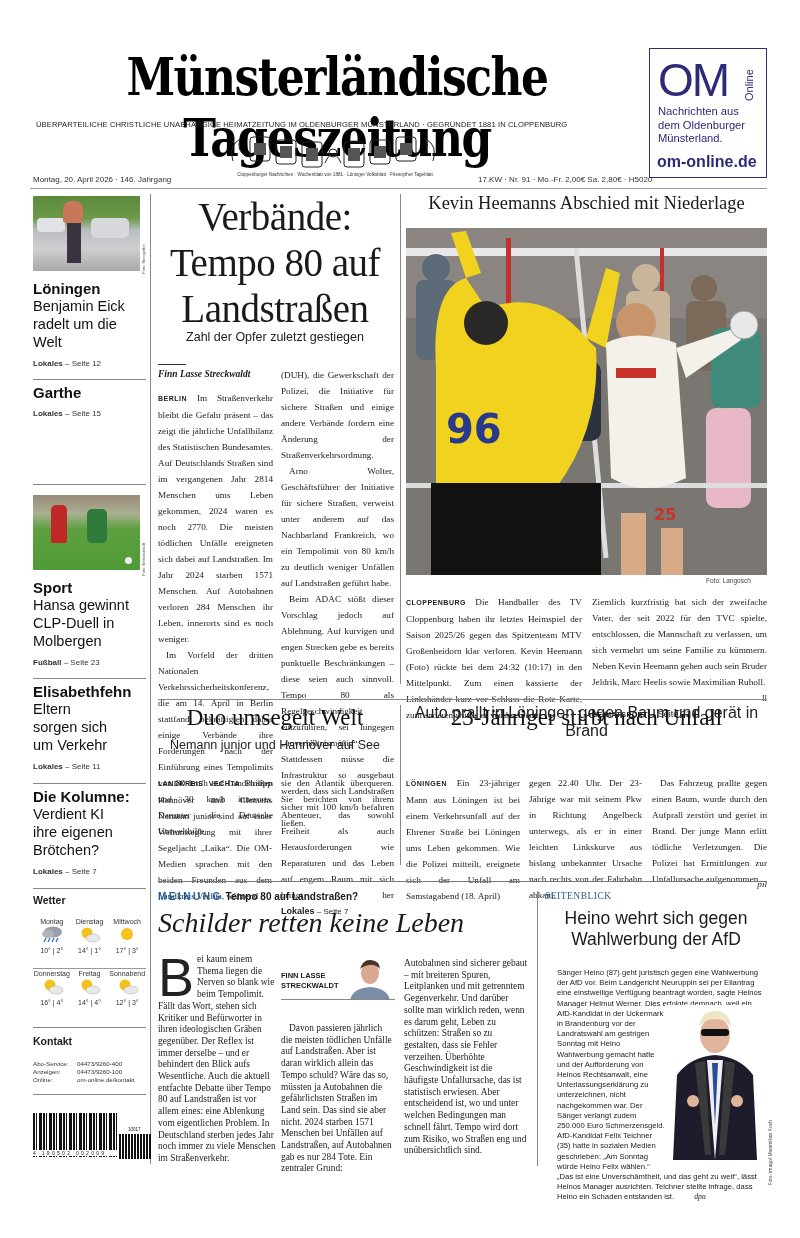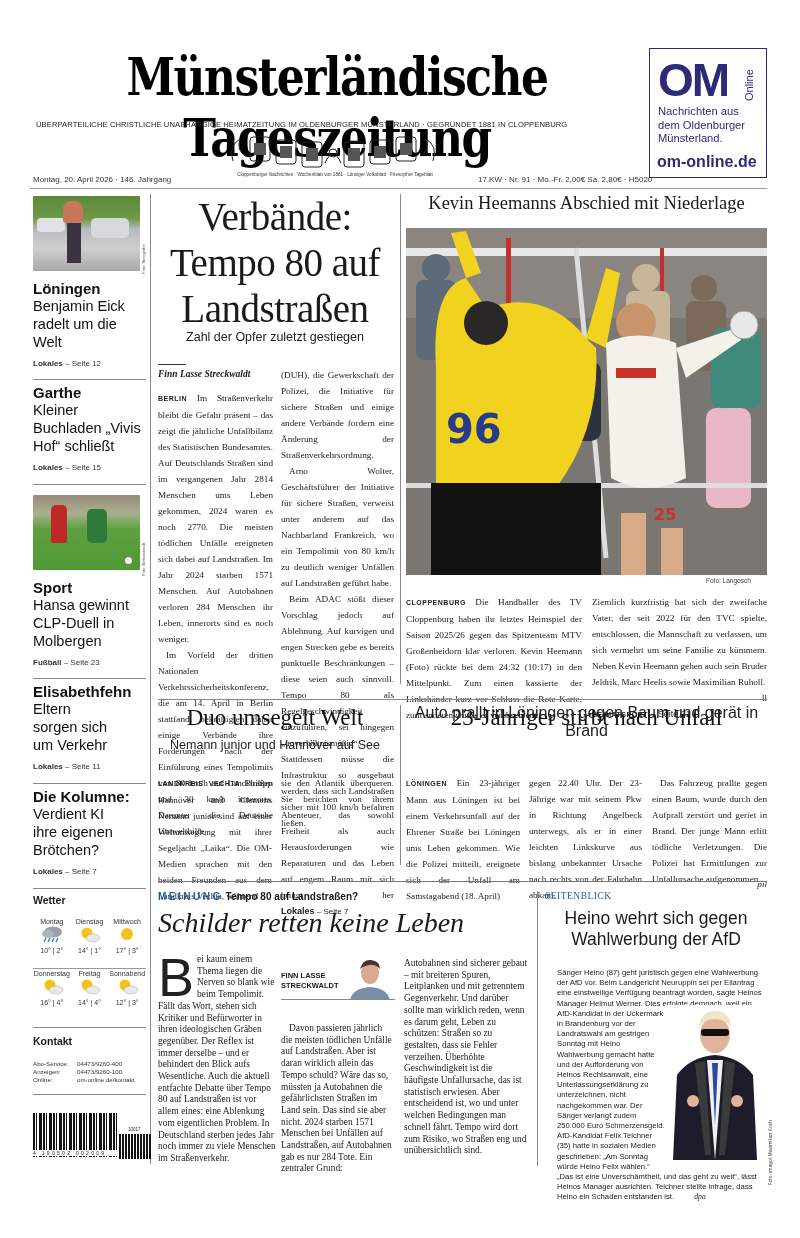--- a/index.html
+++ b/index.html
@@ -10,21 +10,21 @@
 .serif{font-family:"Liberation Serif",serif}
 
 #masthead-title{left:62px;top:46px;width:550px;text-align:center;font-family:"DejaVu Serif",serif;font-weight:bold;font-size:44px;letter-spacing:-1.5px;transform:scaleY(1.2);transform-origin:top;color:#000}
 #masthead-tagline{left:36px;top:120px;width:580px;text-align:left;font-size:7.6px;letter-spacing:0.1px;color:#222}
 #crest{left:228px;top:131px;width:210px;height:38px}
 #crest-caption{left:190px;top:172px;width:290px;text-align:center;font-size:4.6px;color:#333}
 #date-line{left:33px;top:175px;font-size:8px;color:#333}
 #issue-line{left:478px;top:175px;font-size:8px;color:#333}
 #masthead-rule{left:30px;top:188px;width:737px;height:1px;background:#999}
 #om-box{left:649px;top:48px;width:118px;height:130px;border:1.5px solid #2d2a78}
-#om-logo{left:8px;top:4px;font-family:"Liberation Sans",sans-serif;font-weight:bold;font-size:46px;color:#2d2a78;letter-spacing:-2px}
+#om-logo{left:8px;top:4px;font-family:"Liberation Sans",sans-serif;font-weight:normal;font-size:46px;color:#2d2a78;letter-spacing:-2px}
 #om-online{left:92px;top:8px;font-size:11px;color:#2d2a78;transform:rotate(-90deg);transform-origin:left top;position:absolute;top:52px;left:93px}
 #om-desc{left:8px;top:56px;width:105px;font-size:11.2px;line-height:13.5px;color:#2d2a78}
 #om-url{left:7px;top:104px;font-size:16px;font-weight:bold;color:#2d2a78}
 
 .lc{left:33px;width:113px}
 .teaser-img{height:75px;border-radius:1px}
 .teaser-credit{font-size:4px;color:#555;writing-mode:vertical-rl;transform:rotate(180deg)}
 .teaser-kicker{font-size:15px;font-weight:bold;line-height:17px;color:#111}
 .teaser-head{font-size:14.5px;line-height:18px;color:#111}
 .teaser-ref{font-size:8px;color:#333}
@@ -93,21 +93,20 @@
   </div>
   <div class="abs teaser-credit sans" style="left:108px;top:48px">Foto: Steingräfer</div>
   <div class="teaser-kicker sans" style="margin-top:9px">Löningen</div>
   <div class="teaser-head sans" style="width:95px">Benjamin Eick radelt um die Welt</div>
   <div class="teaser-ref sans" style="margin-top:8px"><b>Lokales</b> <span>– Seite 12</span></div>
 </div>
 <div class="abs lc-rule" style="top:379px"></div>
 
 <div class="abs lc" style="top:384px">
   <div class="teaser-kicker sans">Garthe</div>
-  <div class="teaser-head sans" style="width:115px">Kleiner Buchladen „Vivis Hof“ schließt</div>
   <div class="teaser-ref sans" style="margin-top:8px"><b>Lokales</b> <span>– Seite 15</span></div>
 </div>
 <div class="abs lc-rule" style="top:484px"></div>
 
 <div class="abs lc" style="top:495px">
   <div class="teaser-img" style="width:107px;background:linear-gradient(180deg,#9a8a7a 0%,#a8b090 25%,#5ea040 45%,#4e9a35 100%);position:relative;overflow:hidden">
     <div style="position:absolute;left:18px;top:10px;width:16px;height:38px;background:#c02828;border-radius:5px 5px 2px 2px"></div>
     <div style="position:absolute;left:54px;top:14px;width:20px;height:34px;background:#2f7a3a;border-radius:5px"></div>
     <div style="position:absolute;left:92px;top:62px;width:7px;height:7px;background:#eee;border-radius:50%"></div>
   </div>

